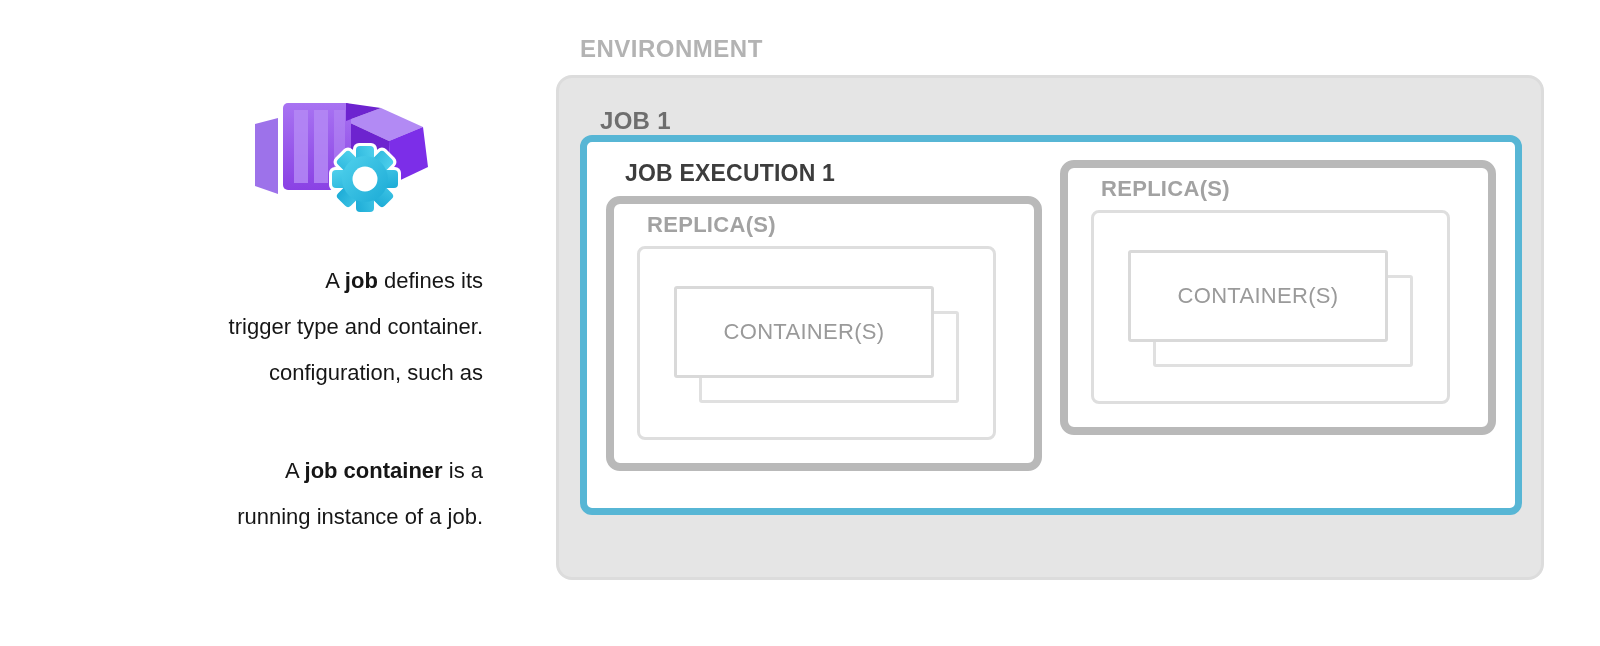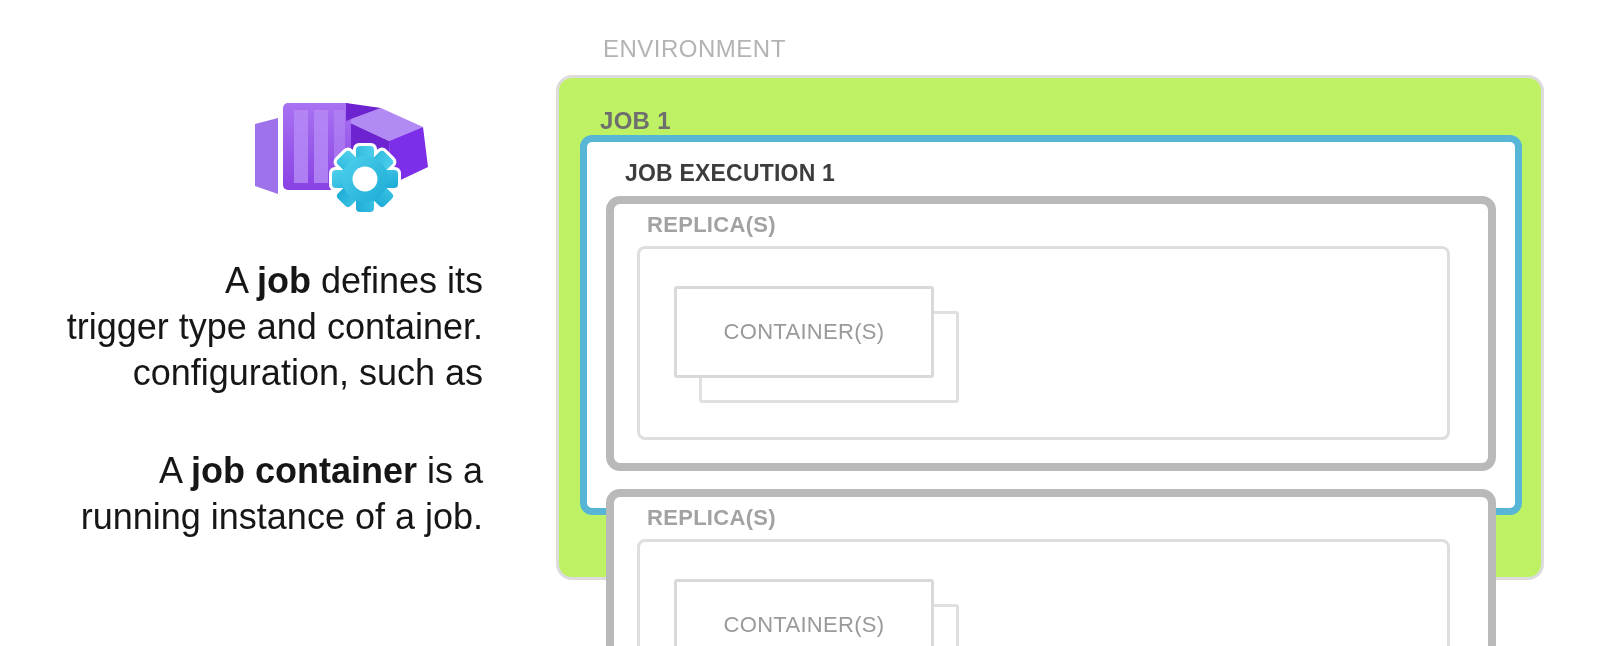--- a/index.html
+++ b/index.html
@@ -14,61 +14,60 @@
 
   
   .app-icon { position: absolute; left: 250px; top: 96px; width: 180px; height: 122px; }
 
   .caption {
     position: absolute;
     top: 258px;
     right: 1117px;
     width: 470px;
     text-align: right;
-    font-size: 36px;
+    font-size: 22px;
     line-height: 46px;
     color: #161616;
     font-weight: 400;
   }
   .caption .tline { white-space: pre; }
   .caption b { font-weight: 700; }
   .para2 { margin-top: 52px; }
 
   
   .env-label {
-    position: absolute; left: 603px; top: 36px;
-    font-size: 24px; font-weight: 400; line-height: 26px;
+    position: absolute; left: 580px; top: 36px;
+    font-size: 24px; font-weight: 700; line-height: 26px;
     color: #b3b3b3; letter-spacing: 0.5px;
   }
   .job-label {
     position: absolute; left: 41px; top: 30px;
     font-size: 24px; font-weight: 700; line-height: 26px;
     color: #6e6e6e; letter-spacing: 0.3px;
   }
 
   
   .env-box {
     position: absolute; left: 556px; top: 75px;
     width: 988px; height: 505px;
     box-sizing: border-box;
-    background: #bef264;
+    background: #e5e5e5;
     border: 3px solid #dcdcdc;
     border-radius: 16px;
   }
   .job-box {
     position: absolute; left: 21px; top: 57px;
     width: 942px; height: 380px;
     box-sizing: border-box;
     background: #ffffff;
     border: 7px solid #57b6d5;
     border-radius: 12px;
     display: flex;
     gap: 18px;
     padding: 18px 19px 0 19px;
-    flex-direction: column;
   }
   .exec-col { flex: 1 1 0; min-width: 0; display: flex; flex-direction: column; }
   .exec-label {
     font-size: 23px; font-weight: 700; line-height: 26px;
     color: #3d3d3d; letter-spacing: 0.2px;
     margin: 0 0 10px 19px;
     white-space: nowrap;
   }
   .exec-box {
     height: 275px;

